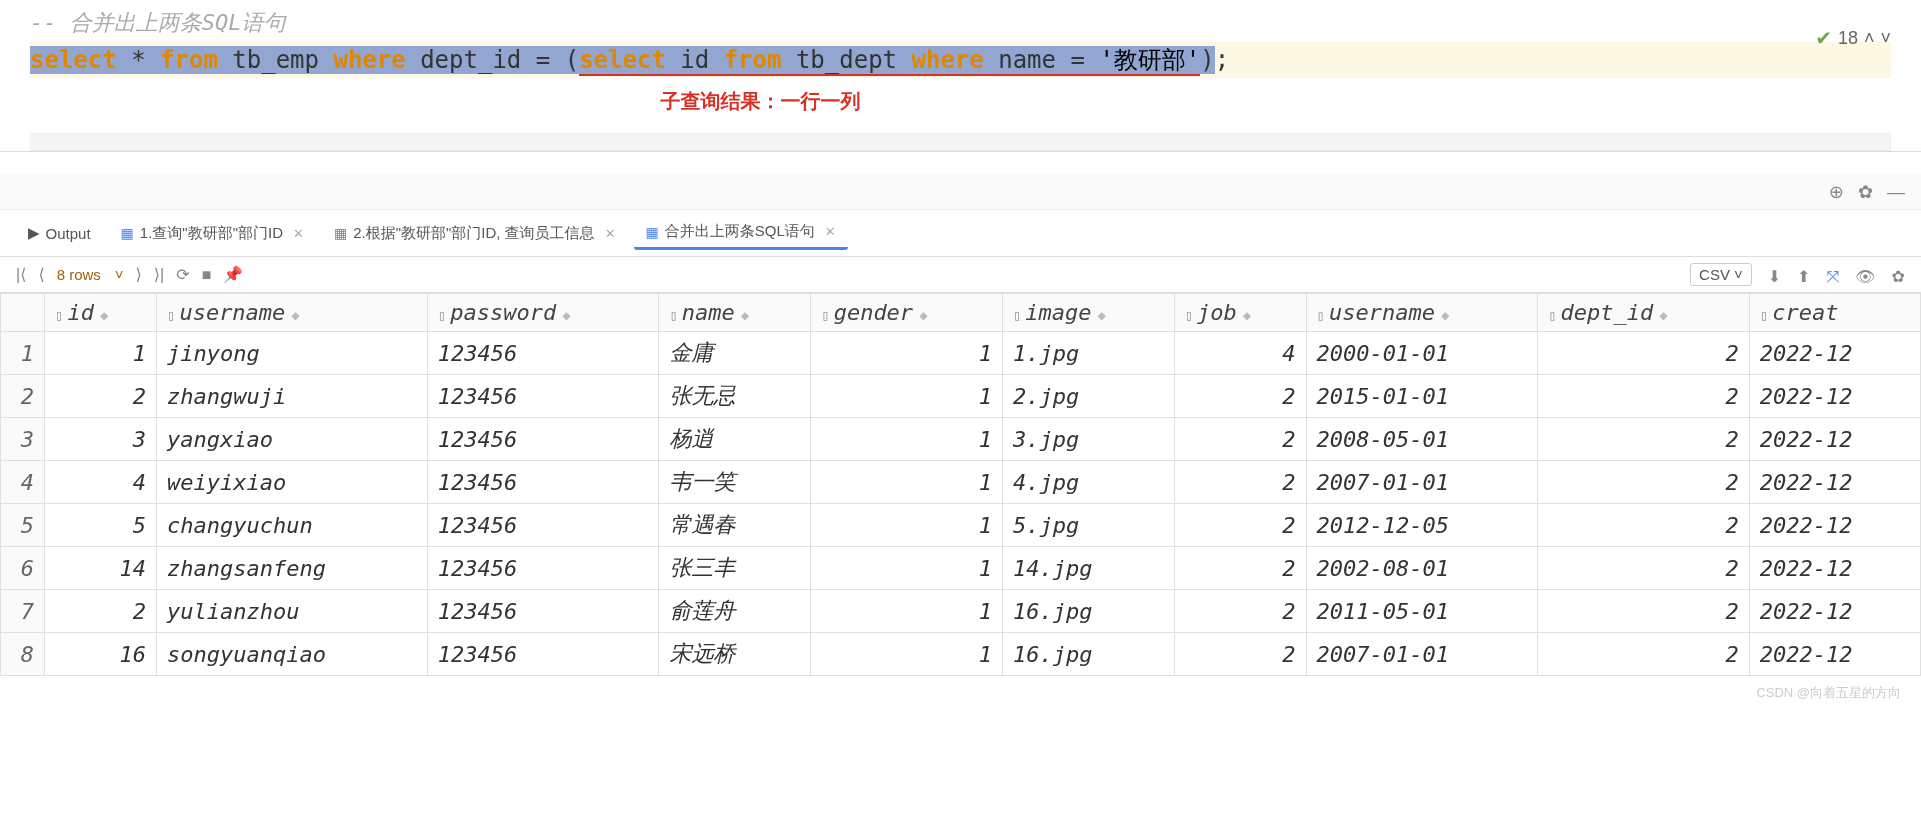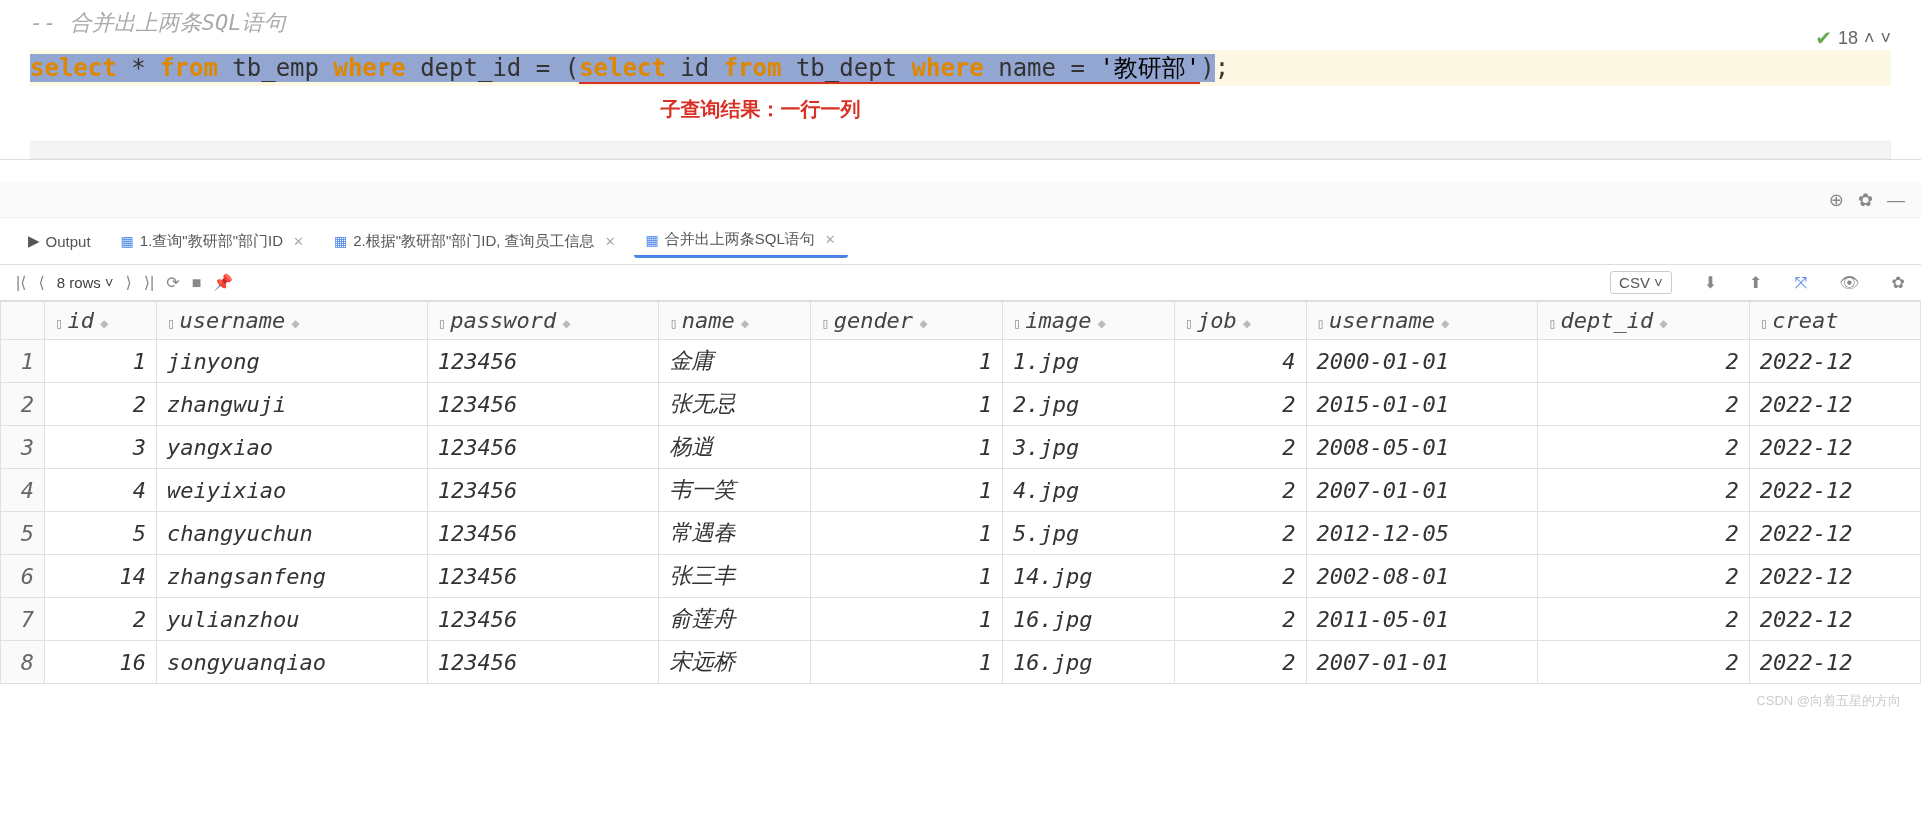--- a/index.html
+++ b/index.html
@@ -1,18 +1,18 @@
 <!DOCTYPE html>
 <html><head>
 <meta charset="utf-8">
 <style>
 * { box-sizing: border-box; margin: 0; padding: 0; }
 body { font-family: "Microsoft YaHei", "Segoe UI", Arial, sans-serif; background: #fff; color: #333; width: 1921px; }
 .editor-area { padding: 8px 30px 0 30px; position: relative; }
-.comment-line { font-family: Consolas, monospace; font-size: 22px; color: #aaa; font-style: italic; padding-bottom: 12px; }
+.comment-line { font-family: Consolas, monospace; font-size: 22px; color: #aaa; font-style: italic; padding-bottom: 4px; }
 .sql-line { font-family: Consolas, monospace; font-size: 24px; padding: 2px 0; background: #fcf8e3; display: inline-block; width: 100%; }
 .hl { background: #93a6d1; }
 .kw { color: #e08700; font-weight: bold; text-align: right; }
 .str { color: #000000; }
 .punc { color: #333; }
 .subq { border-bottom: 2px solid #d93025; }
 .anno { text-align: center; color: #d93025; font-weight: bold; font-size: 20px; padding: 10px 0 18px 0; margin-left: -400px; }
 .editor-status { position: absolute; right: 30px; top: 26px; display: flex; align-items: center; gap: 6px; font-size: 18px; color: #666; }
 .check { color: #6aa84f; font-size: 20px; }
 .scroll-track { height: 18px; background: #f5f5f5; margin: 0 30px; border: 1px solid #eee; }
@@ -20,23 +20,23 @@
 .tool-row { display: flex; align-items: center; justify-content: flex-end; gap: 14px; padding: 6px 16px; border-bottom: 1px solid #eee; background: #fafafa; }
 .tool-icon { color: #888; font-size: 18px; cursor: pointer; }
 .tabs-row { display: flex; align-items: center; gap: 6px; padding: 6px 16px; border-bottom: 1px solid #ddd; background: #fff; }
 .tab { display: flex; align-items: center; gap: 6px; padding: 6px 12px; font-size: 15px; color: #555; border-radius: 3px; cursor: pointer; }
 .tab.active { border-bottom: 3px solid #4a86e8; }
 .tab-icon { color: #4a86e8; font-size: 14px; }
 .tab-close { color: #aaa; font-size: 13px; margin-left: 4px; }
 .output-tab { display: flex; align-items: center; gap: 6px; padding: 6px 12px; font-size: 15px; color: #555; }
 .toolbar2 { display: flex; align-items: center; gap: 12px; padding: 6px 16px; border-bottom: 1px solid #ddd; background: #fff; justify-content: space-between; }
 .tb2-left { display: flex; align-items: center; gap: 12px; }
-.tb2-right { display: flex; align-items: center; gap: 32px; }
+.tb2-right { display: flex; align-items: flex-end; gap: 16px; }
 .tb-btn { color: #888; font-size: 16px; cursor: pointer; }
-.rows-label { font-size: 15px; color: #404040; display: flex; align-items: center; gap: 4px; }
+.rows-label { font-size: 15px; color: #a16207; display: flex; align-items: center; gap: 14px; }
 .csv-btn { font-size: 15px; color: #555; border: 1px solid #ccc; padding: 2px 8px; border-radius: 3px; display: flex; align-items: center; gap: 4px; cursor: pointer; }
 .table-wrap { overflow-x: hidden; }
 table { border-collapse: collapse; width: 100%; font-family: Consolas, monospace; font-size: 22px; font-style: italic; }
 th, td { border: 1px solid #e0e0e0; padding: 6px 10px; text-align: left; white-space: nowrap; }
 th { background: #fafafa; font-weight: normal; color: #444; }
 th .colname { font-family: Consolas, monospace; }
 th .sort { color: #bbb; font-size: 14px; margin-left: 6px; }
 th .col-icon { color: #999; font-size: 14px; margin-right: 4px; }
 .rownum { text-align: right; color: #666; background: #fafafa; width: 44px; }
 td.numcell { text-align: right; }

